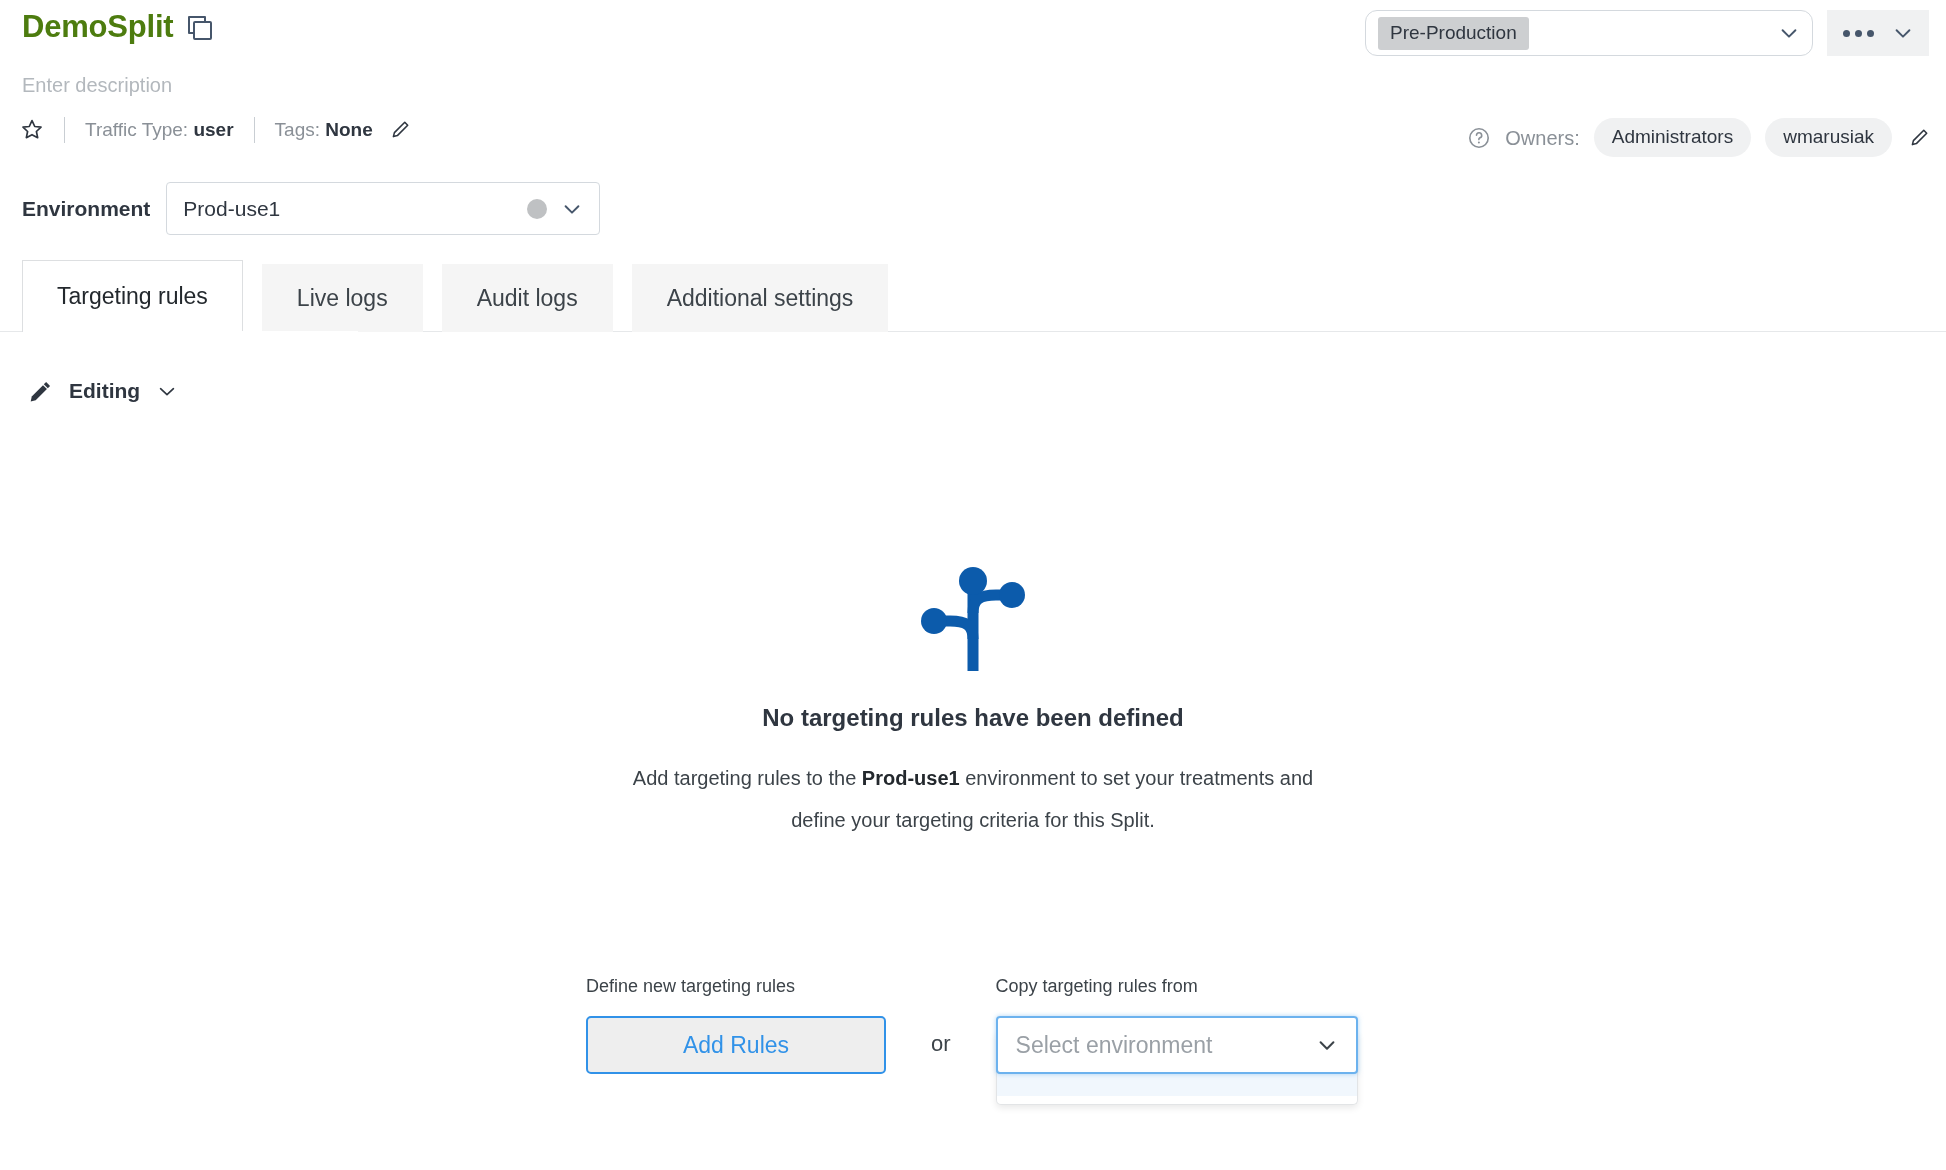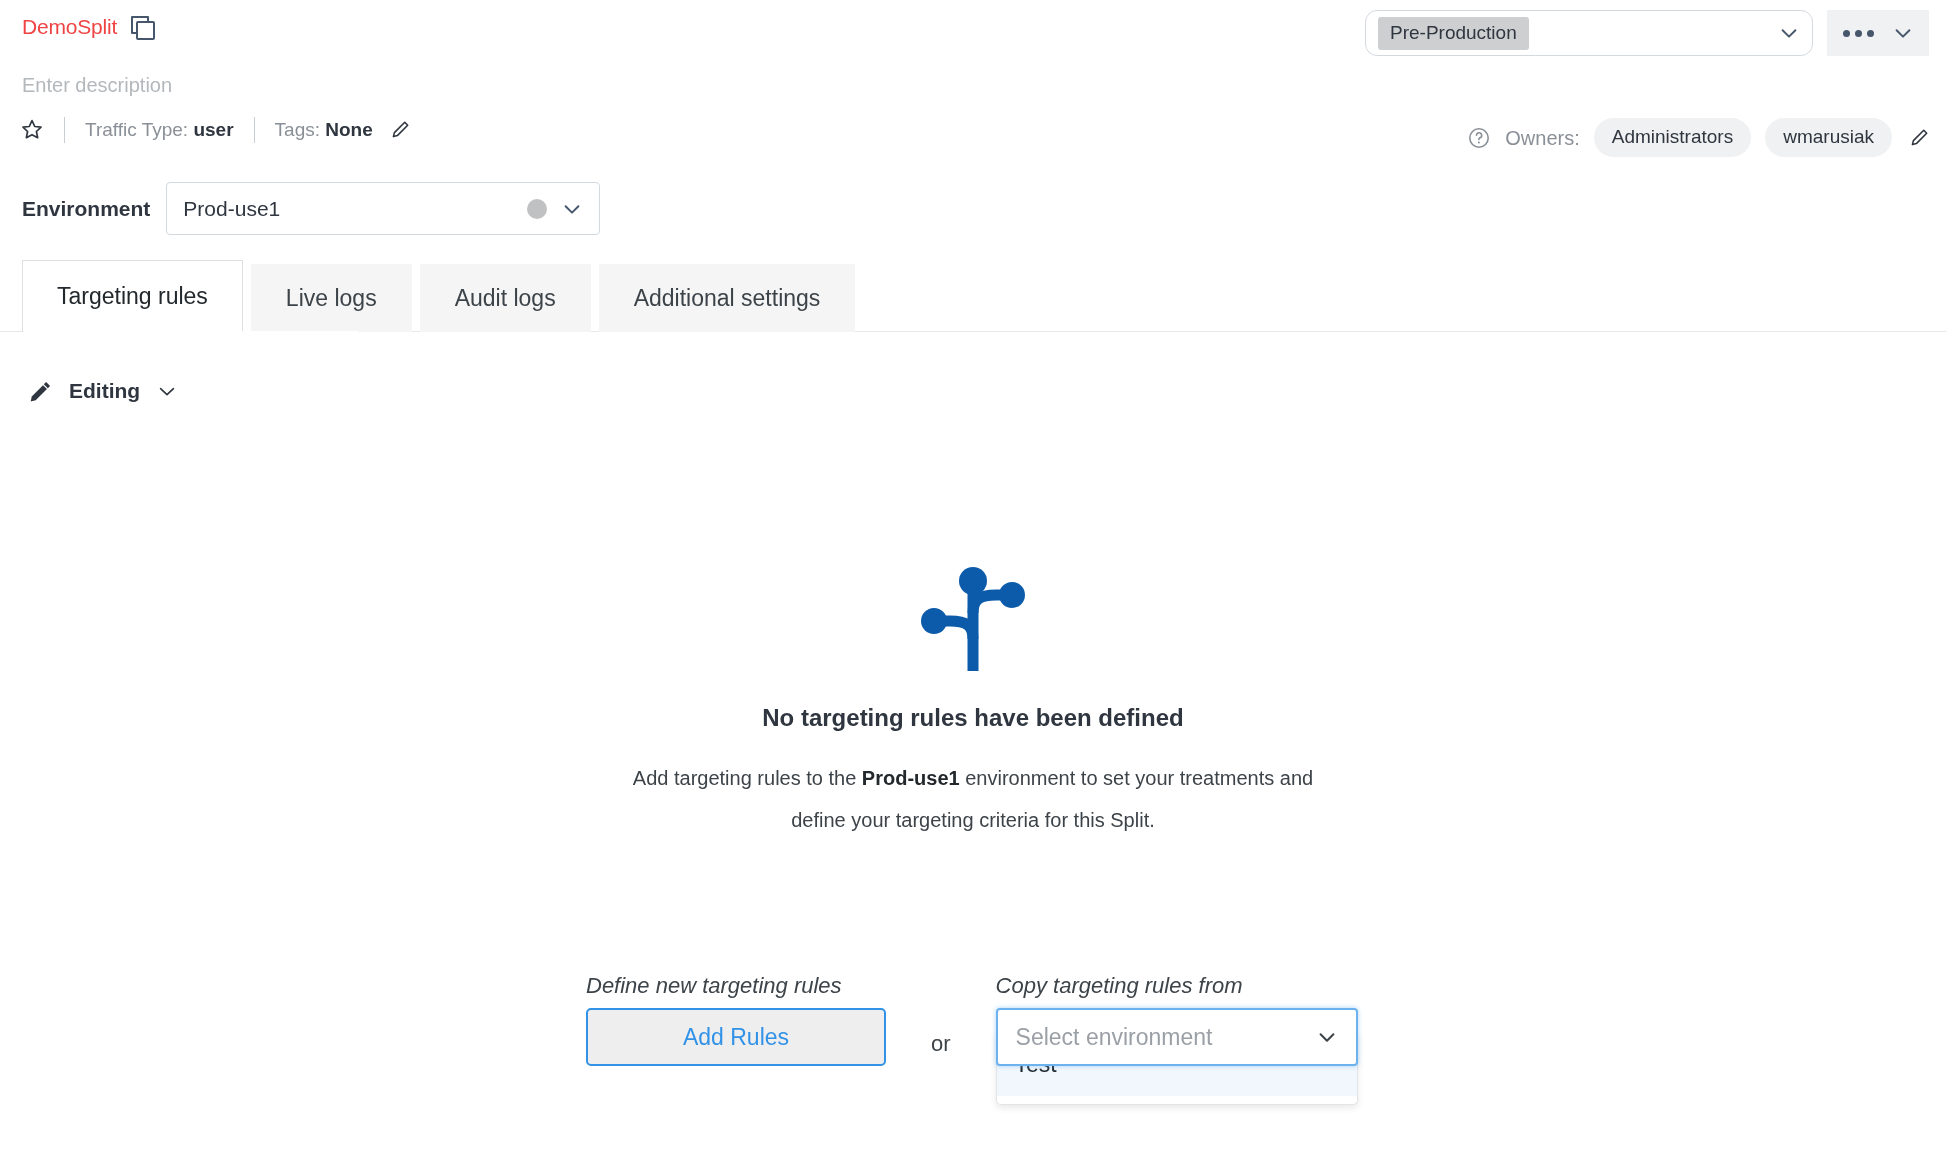--- a/index.html
+++ b/index.html
@@ -30,23 +30,23 @@
   .title-line {
     position: absolute;
     left: 22px;
     top: 8px;
     display: flex;
     align-items: center;
     gap: 14px;
   }
 
   .split-title {
-    font-size: 21px;
-    font-weight: normal;
-    color: #ef4444;
+    font-size: 31px;
+    font-weight: bold;
+    color: #4d7c0f;
     letter-spacing: -0.2px;
     line-height: 38px;
   }
 
   .copy-icon {
     width: 22px;
     height: 22px;
     position: relative;
     display: block;
     cursor: pointer;
@@ -243,21 +243,21 @@
   }
   .env-select .chev { margin-left: 14px; }
 
   
   .tabs {
     position: absolute;
     left: 22px;
     top: 260px;
     display: flex;
     align-items: flex-end;
-    gap: 8px;
+    gap: 19px;
   }
   .tab {
     height: 68px;
     padding: 0 34px;
     display: flex;
     align-items: center;
     font-size: 23px;
     color: #3c4349;
     background: #f5f5f5;
     cursor: pointer;
@@ -348,26 +348,25 @@
   
   .actions {
     position: absolute;
     left: 586px;
     top: 972px;
     display: flex;
     align-items: flex-start;
   }
   .action-col { display: flex; flex-direction: column; }
   .action-heading {
-    font-size: 22px;
+    font-size: 18px;
     color: #3c4349;
     line-height: 28px;
-    margin-bottom: 8px;
+    margin-bottom: 16px;
     white-space: nowrap;
-    font-style: italic;
   }
   .add-rules-btn {
     width: 300px;
     height: 58px;
     background: #eeeeee;
     border: 2px solid #3192e8;
     border-radius: 5px;
     color: #3192e8;
     font-size: 23px;
     font-family: "Liberation Sans", sans-serif;

